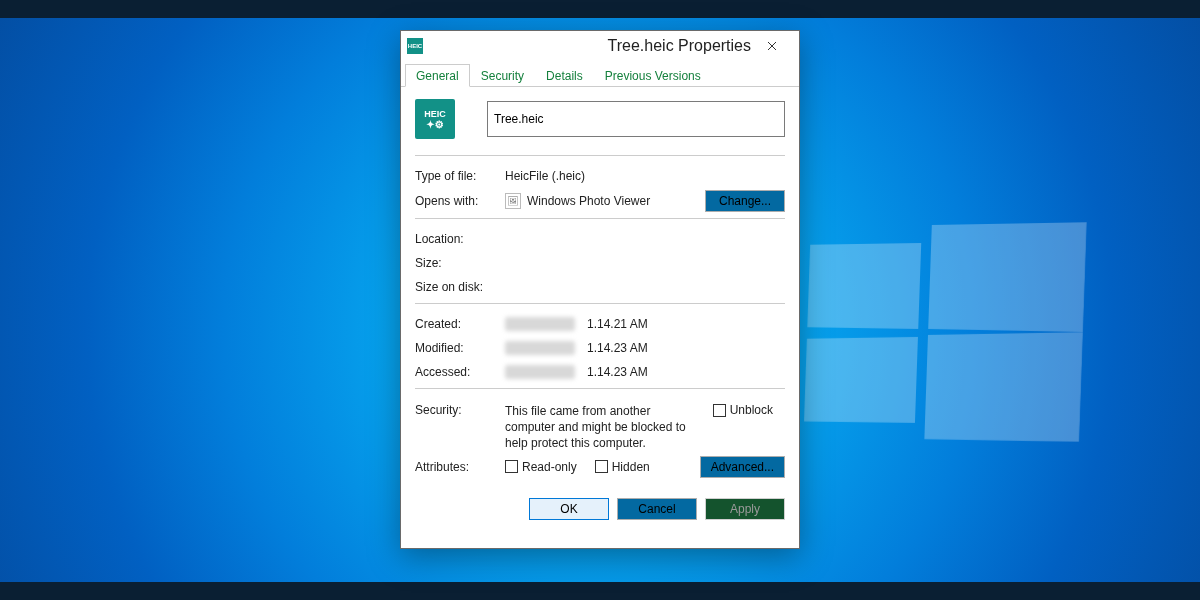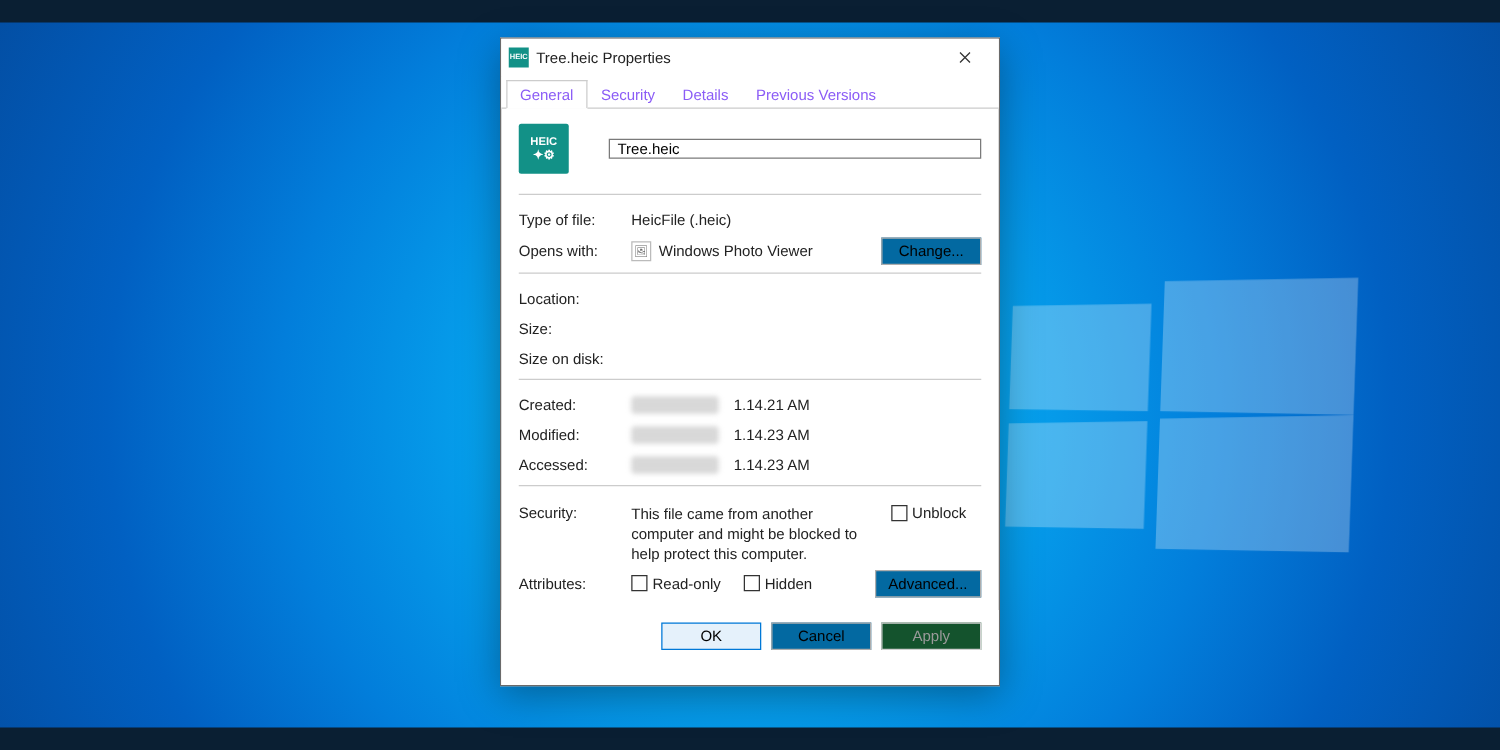--- a/index.html
+++ b/index.html
@@ -46,59 +46,59 @@
     height: 30px;
     padding: 0 6px 0 6px;
     background: #fff;
     color: #222;
   }
   .titlebar .app-icon {
     width:16px; height:16px; background:#129187; color:#fff;
     font-size:6px; font-weight:bold; display:flex; align-items:center; justify-content:center;
     margin-right:6px; position:relative;
   }
-  .titlebar .title { flex:1; font-size:12px; }
+  .titlebar .title { flex:1; font-size:16px;text-align:right; }
   .titlebar .close {
     width:42px; height:28px; display:flex; align-items:center; justify-content:center;
     font-size:13px; color:#333;
   }
 
   .tabstrip {
     display:flex; align-items:flex-end;
     height:26px;
     padding: 0 4px;
     border-bottom: 1px solid #ccc;
     background:#fff;
     gap:0;
   }
   .tab {
     padding: 4px 10px 3px;
     font-size:12px;
     border: 1px solid transparent;
     border-bottom:none;
-    color:#8b5cf6;
+    color:#15803d;
     position:relative;
   }
   .tab.active {
     border-color:#ccc;
     background:#fff;
     border-bottom:1px solid #fff;
     margin-bottom:-1px;
     z-index:2;
   }
 
   .panel { padding: 12px 14px 8px; color:#222; }
   .filehdr { display:flex; align-items:center; padding: 0 0 12px 0; }
   .heic-icon {
     width:40px; height:40px; background:#129187; color:#fff;
     font-size:9px; font-weight:bold; display:flex; flex-direction:column; align-items:center; justify-content:center;
     margin-right: 32px; border-radius:2px;
   }
   .filename-box {
-    flex:1; height:16px; border:1px solid #7a7a7a; padding:1px 6px; font-size:12px;
+    flex:1; height:36px; border:1px solid #7a7a7a; padding:1px 6px; font-size:12px;
     font-family: inherit;
   }
   .hr { border:none; border-top:1px solid #ccc; margin: 4px 0 8px; }
 
   .row { display:flex; align-items:center; min-height:24px; padding: 2px 0;}
   .lbl { width: 90px; font-size:12px; }
   .val { font-size:12px; flex:1; display:flex; align-items:center; gap:6px;}
   .btn {
     font-family:inherit; font-size:12px;
     background:#0369a1; border:1px solid #adadad;

